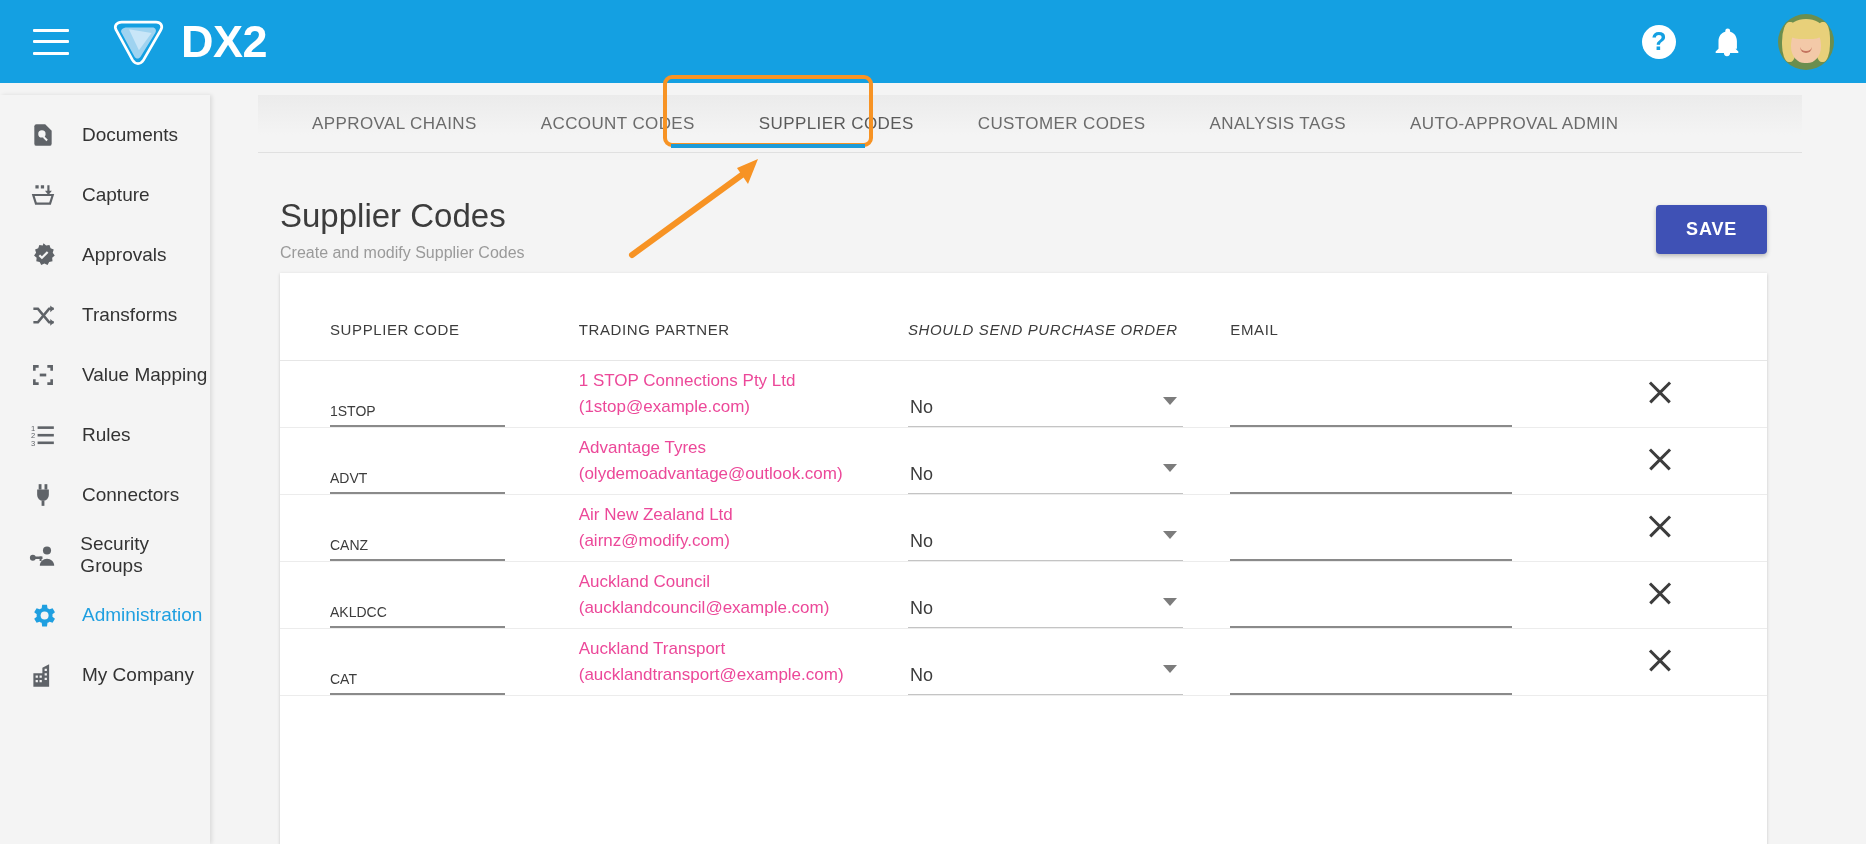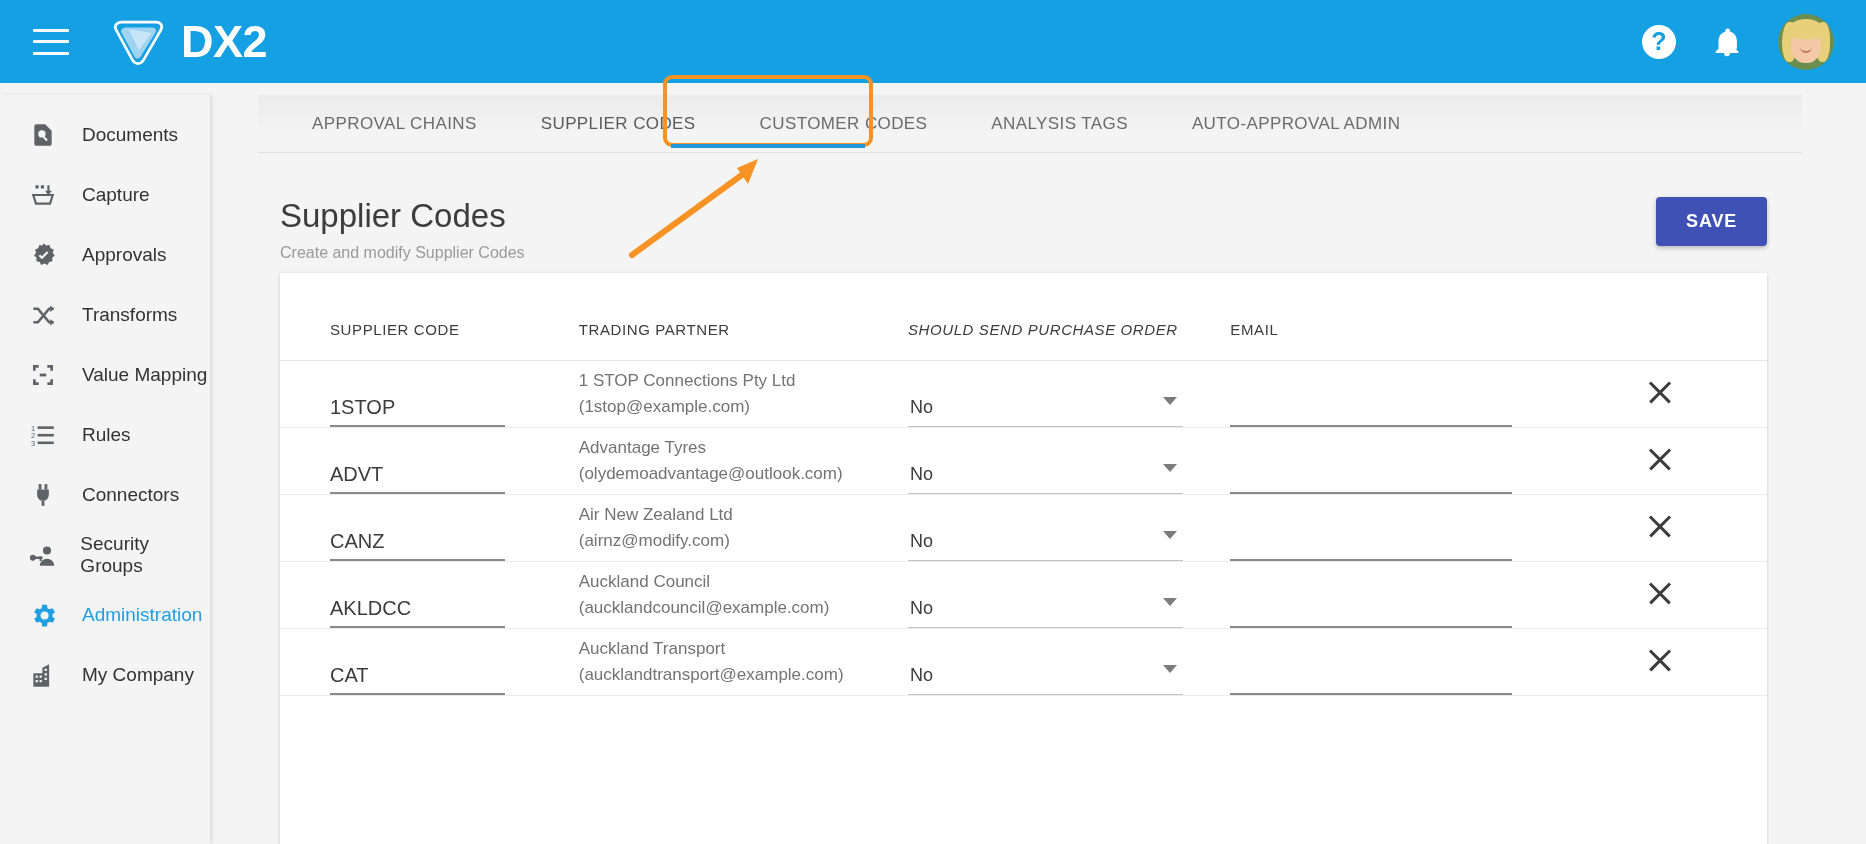--- a/index.html
+++ b/index.html
@@ -137,21 +137,21 @@
 
   
   .pagehead {
     display: flex; align-items: flex-start;
     padding: 44px 0 0 22px;
     position: relative; height: 118px;
   }
   .page-title { font-size: 33px; color: #3c3c3c; font-weight: 400; }
   .page-sub { font-size: 16px; color: #9a9a9a; margin-top: 9px; }
   .save-button {
-    position: absolute; right: 35px; top: 44px;
+    position: absolute; right: 35px; top: 52px;
     background: #3f51b5; color: #fff;
     font-size: 18px; font-weight: 700; letter-spacing: 0.8px;
     padding: 14px 30px; border: none; border-radius: 4px;
     box-shadow: 0 2px 4px rgba(0,0,0,0.25);
     cursor: pointer;
   }
 
   
   .card {
     margin: 2px 35px 0 22px;
@@ -175,27 +175,27 @@
   .col-del    { width: 190px; }
 
   tbody tr { height: 66px; }
   tbody td { vertical-align: middle; border-bottom: 1px solid #ececec; padding: 0; }
 
   .cell-code {
     padding-left: 50px;
     display: flex; align-items: flex-end; height: 66px;
   }
   .code-field {
-    font-size: 20px; color: #3c3c3c;
+    font-size: 14px; color: #3c3c3c;
     border-bottom: 2px solid #8a8a8a;
     width: 175px; padding-bottom: 6px;
     cursor: text;
   }
   .cell-tp {
-    font-size: 17px; color: #737373; line-height: 1.55;
+    font-size: 17px; color: #ec4899; line-height: 1.55;
     padding-right: 8px;
   }
   .cell-po {
     display: flex; align-items: flex-end;
     height: 66px; position: relative;
   }
   .po-select {
     width: 275px; border-bottom: 1px solid #c4c4c4;
     display: flex; justify-content: space-between;
     padding: 0 6px 8px 2px; cursor: pointer;
@@ -380,20 +380,21 @@
       </svg>
     </span>
     <span class="nav-label">My Company</span>
   </div>
 </nav>
 
 <div class="main">
 
   <div class="tabbar">
     <div class="tab">APPROVAL CHAINS</div>
+    <div class="tab">ACCOUNT CODES</div>
     <div class="tab selected">SUPPLIER CODES</div>
     <div class="tab">CUSTOMER CODES</div>
     <div class="tab">ANALYSIS TAGS</div>
     <div class="tab">AUTO-APPROVAL ADMIN</div>
 
     <div class="highlight-box">
       <div class="under"></div>
     </div>
   </div>
 

